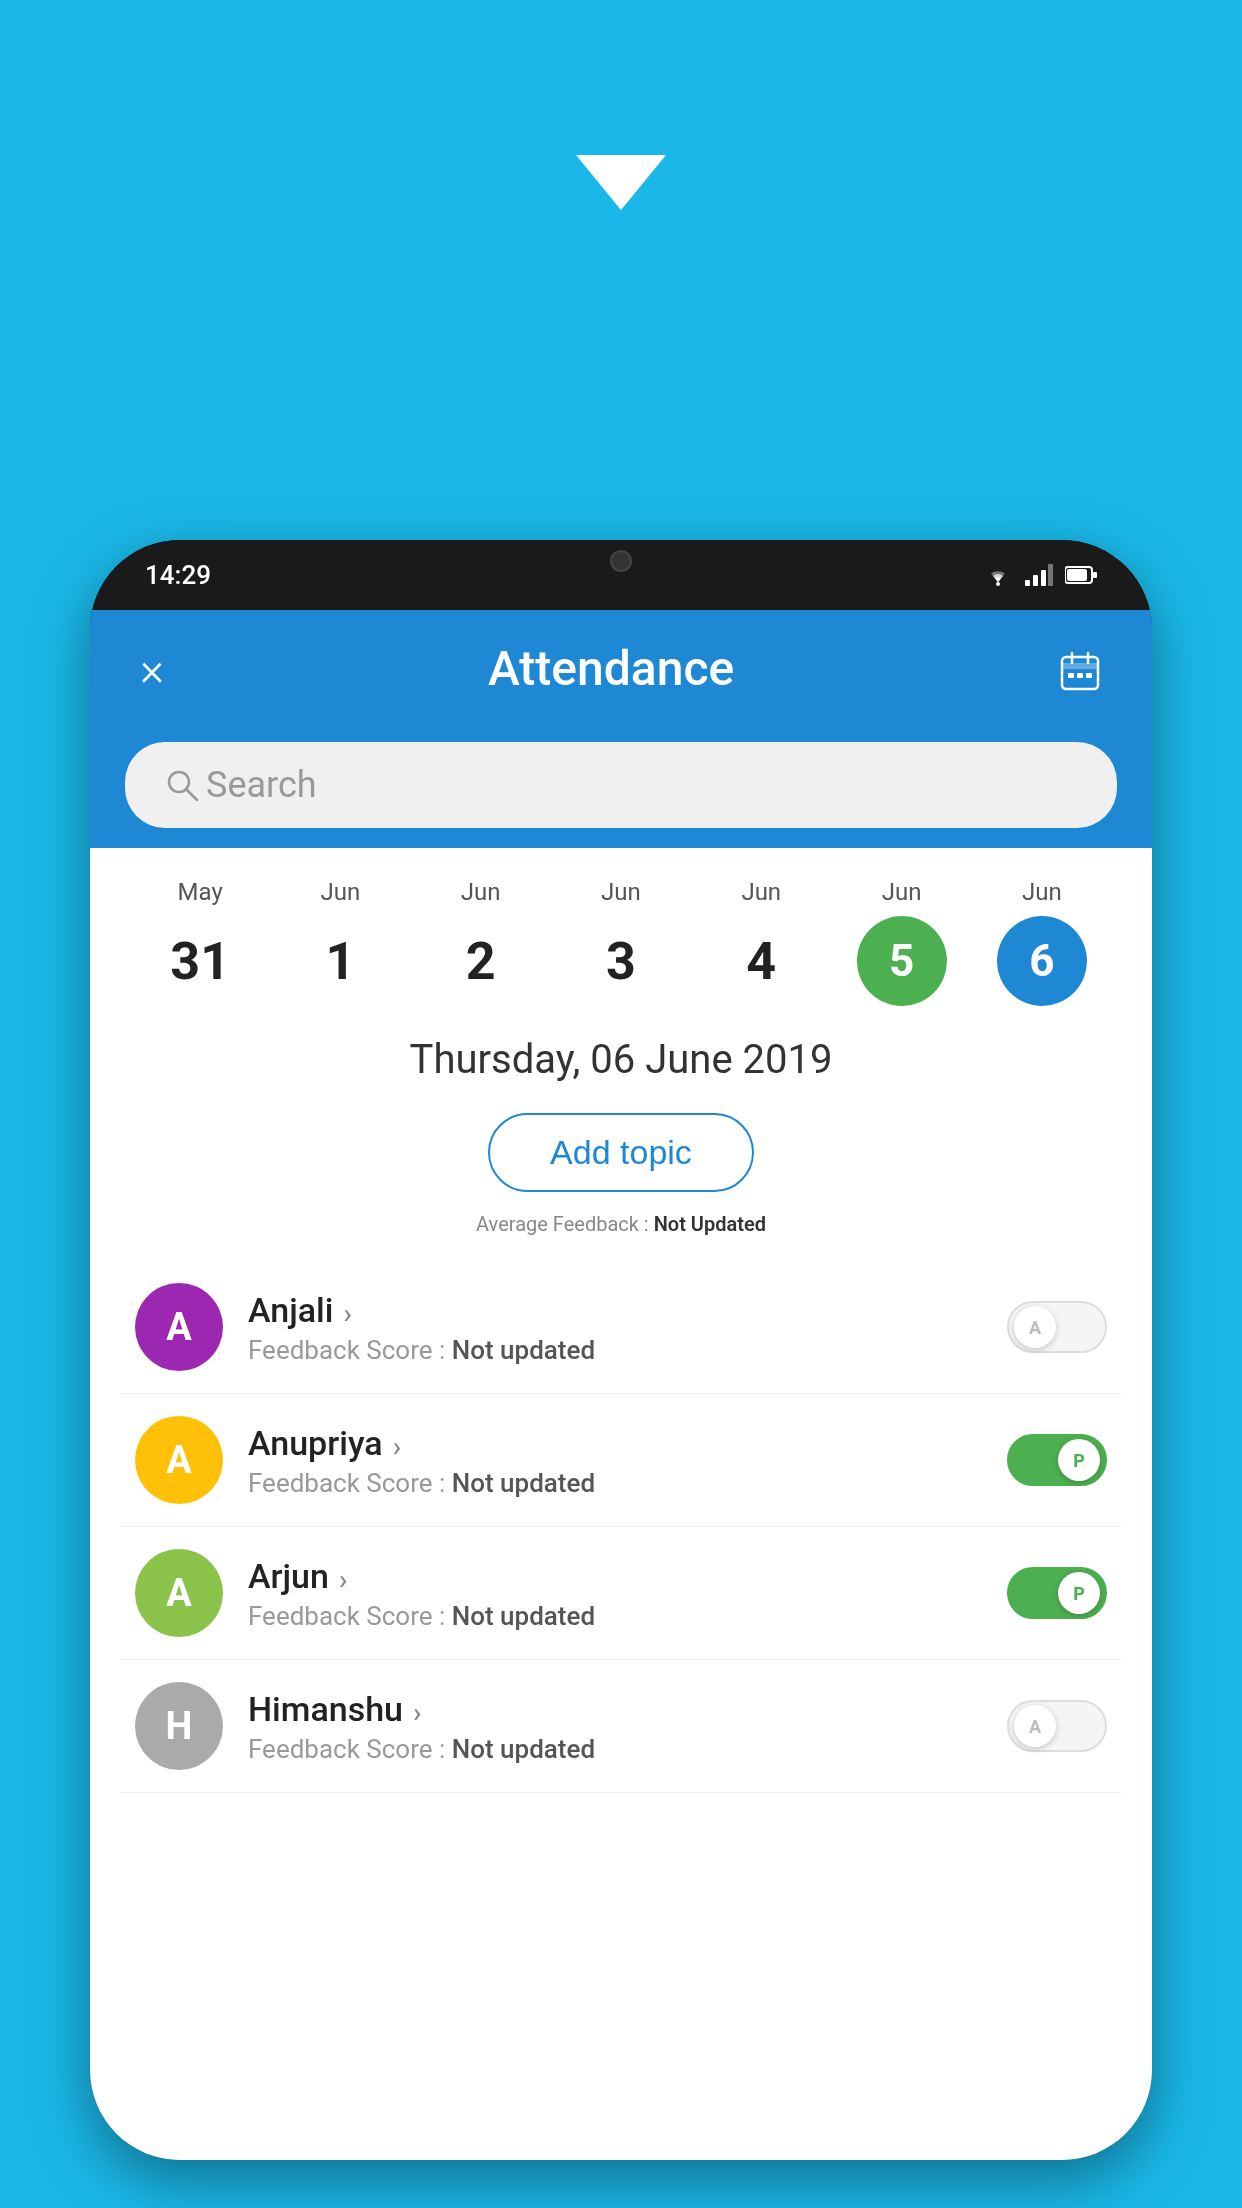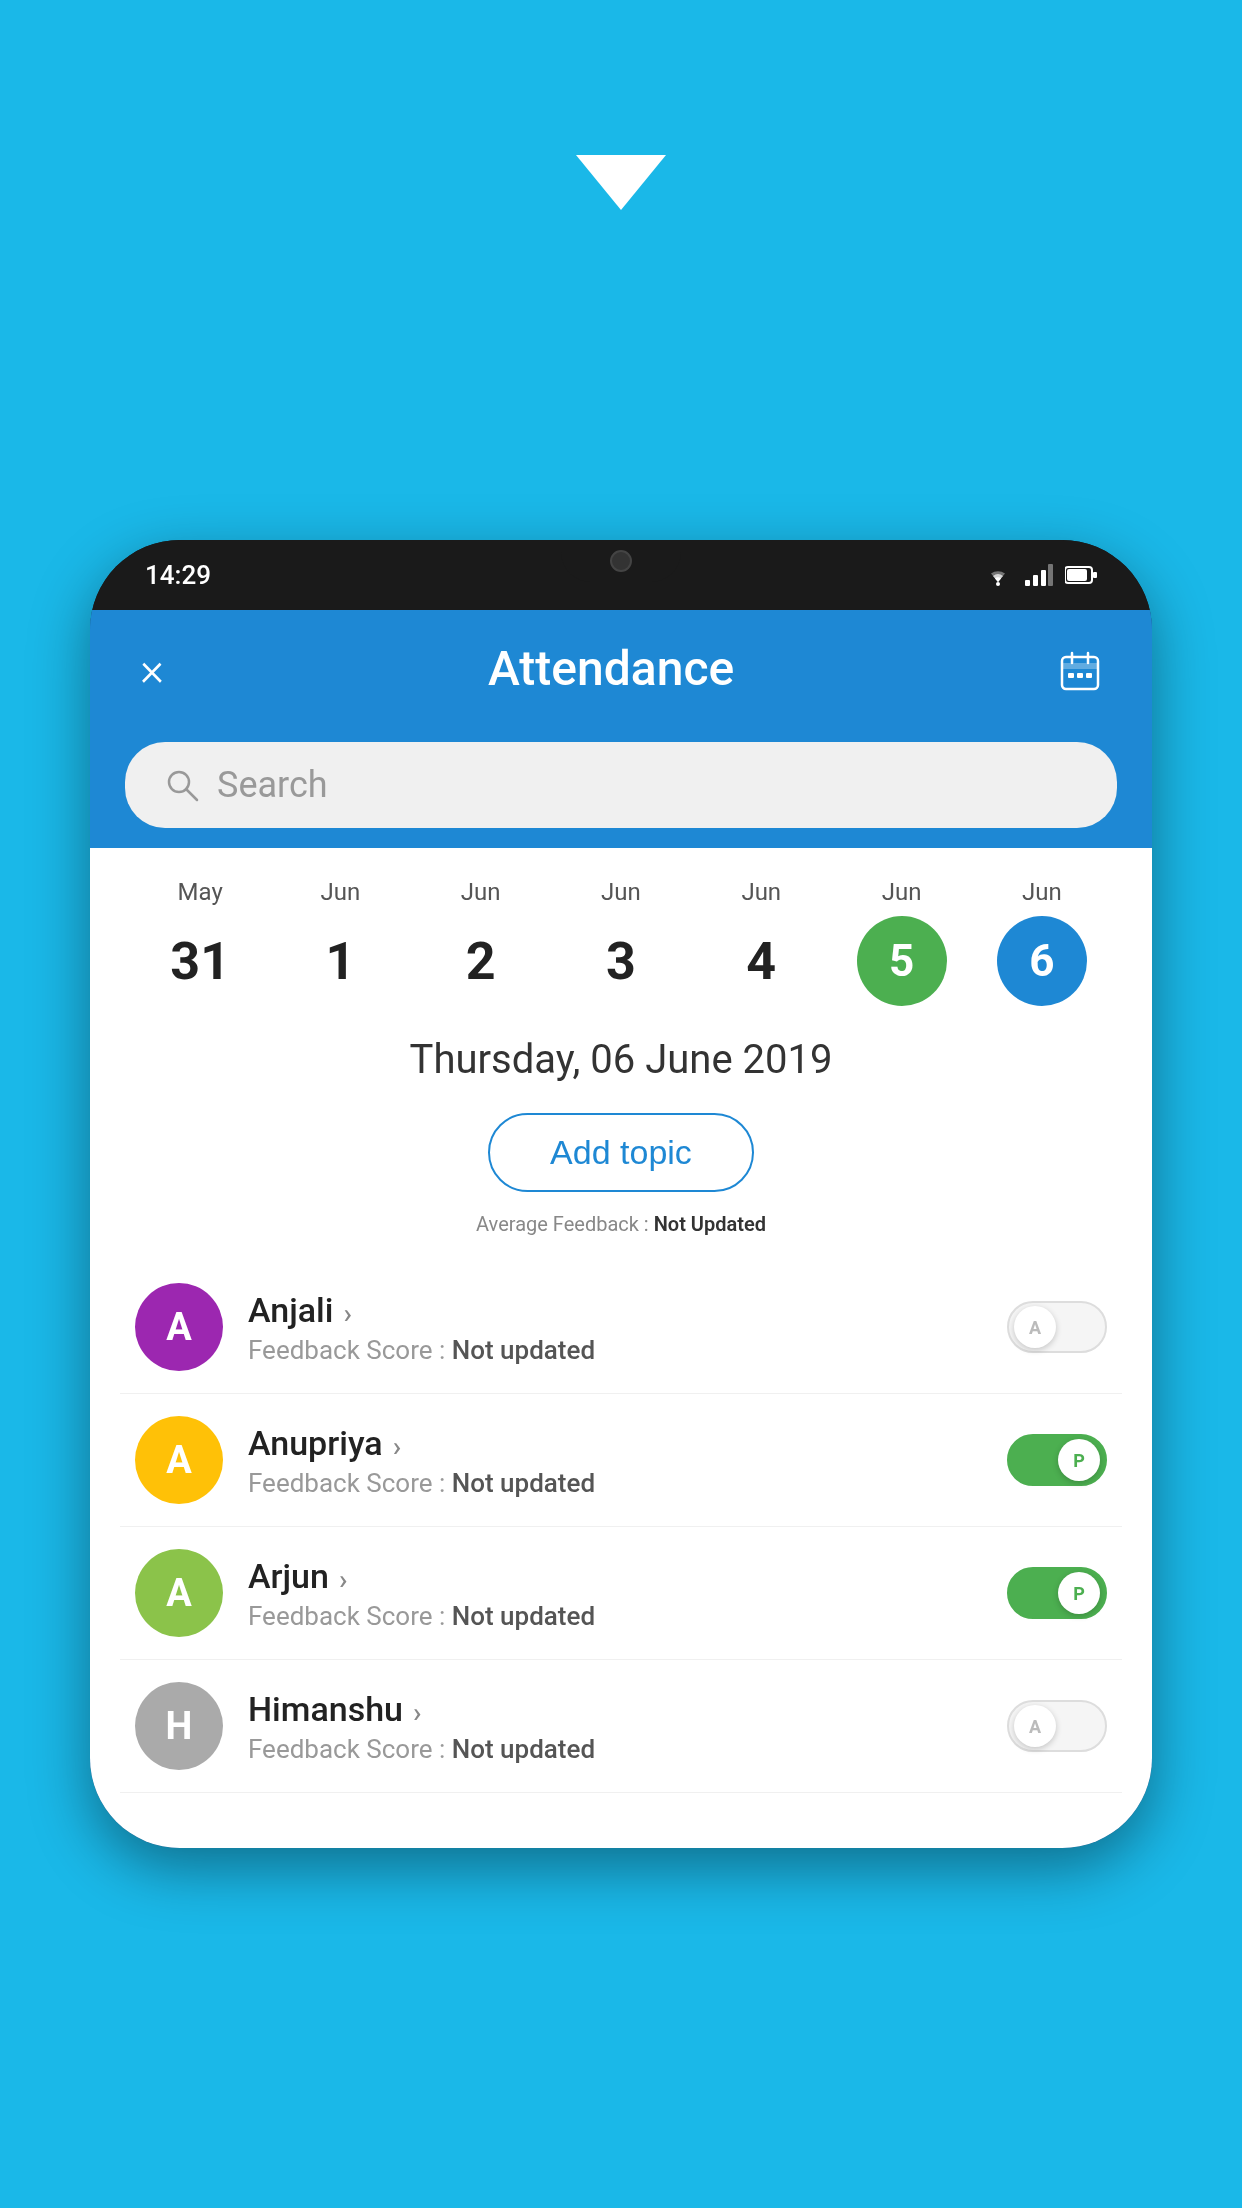--- a/index.html
+++ b/index.html
@@ -50,21 +50,21 @@
       border-top: 55px solid white;
       margin: 0 auto;
     }
 
     
     .phone-frame {
       position: absolute;
       top: 540px;
       left: 90px;
       right: 90px;
-      height: 1308px;
+      height: 1620px;
       background: #1a1a1a;
       border-radius: 90px;
       box-shadow: 0 20px 60px rgba(0,0,0,0.4);
       overflow: hidden;
     }
 
     
     .phone-top-bar {
       background: #1a1a1a;
       height: 70px;
@@ -153,21 +153,21 @@
       background: #1e88d4;
       padding: 15px 35px 20px;
     }
 
     .search-bar {
       background: #f0f0f0;
       border-radius: 40px;
       padding: 22px 40px;
       display: flex;
       align-items: center;
-      gap: 18px;
+      gap: 7px;
     }
 
     .search-text {
       color: #999;
       font-size: 36px;
     }
 
     
     .content-area {
       background: white;

